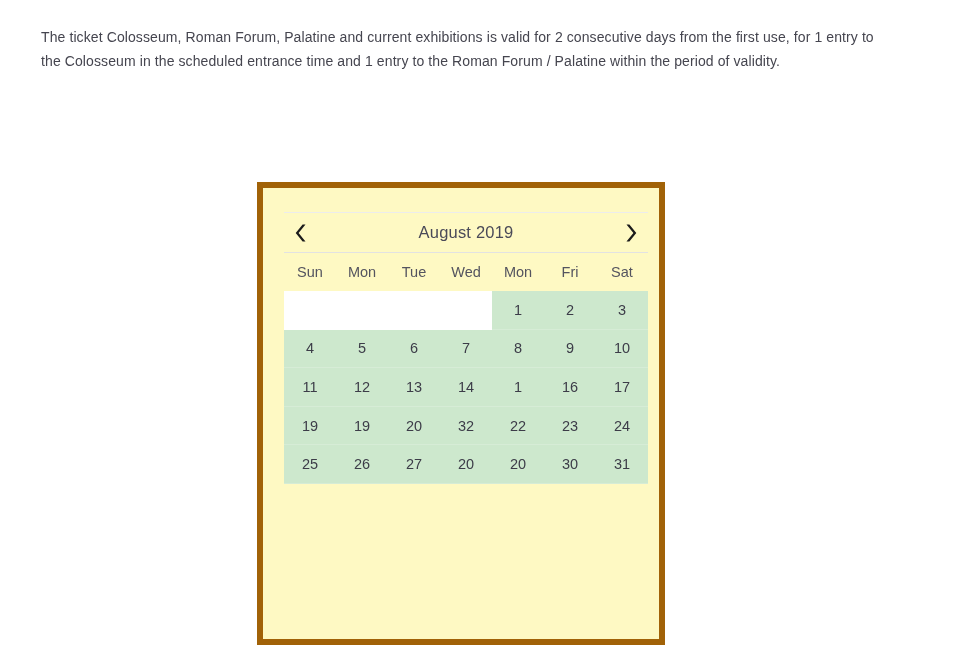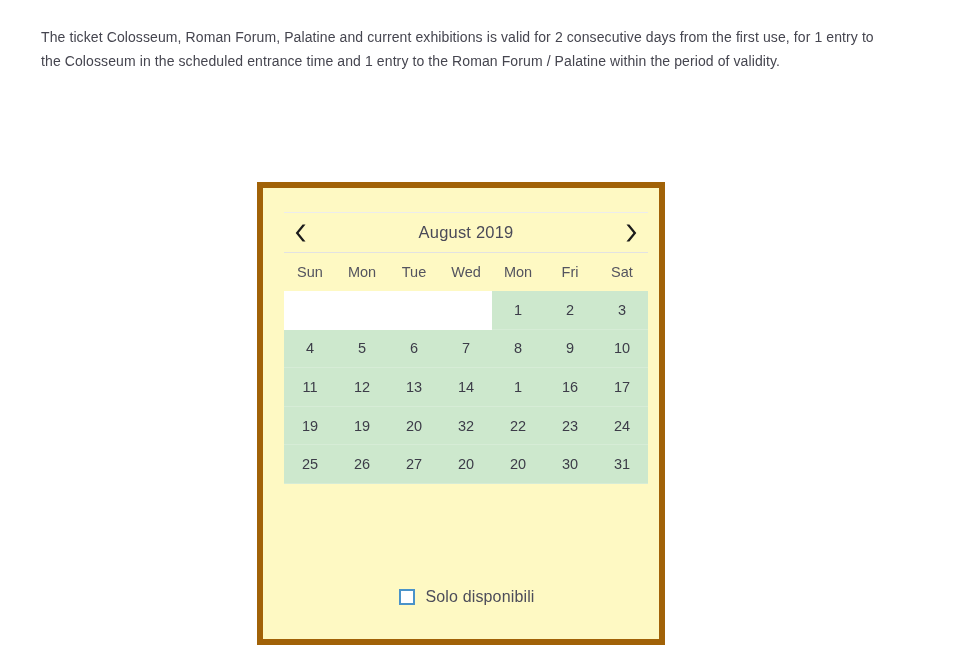--- a/index.html
+++ b/index.html
@@ -230,20 +230,14 @@
         <div class="day avail">26</div>
         <div class="day avail">27</div>
         <div class="day avail">20</div>
         <div class="day avail">20</div>
         <div class="day avail">30</div>
         <div class="day avail">31</div>
       </div>
 
   </div>
 
-  <div class="cal-footer">
-    <label class="chk-wrap">
-      <span class="chk-box"></span>
-      <span class="chk-label">Solo disponibili</span>
-    </label>
-  </div>
 
 </div>
 
 </body></html>

